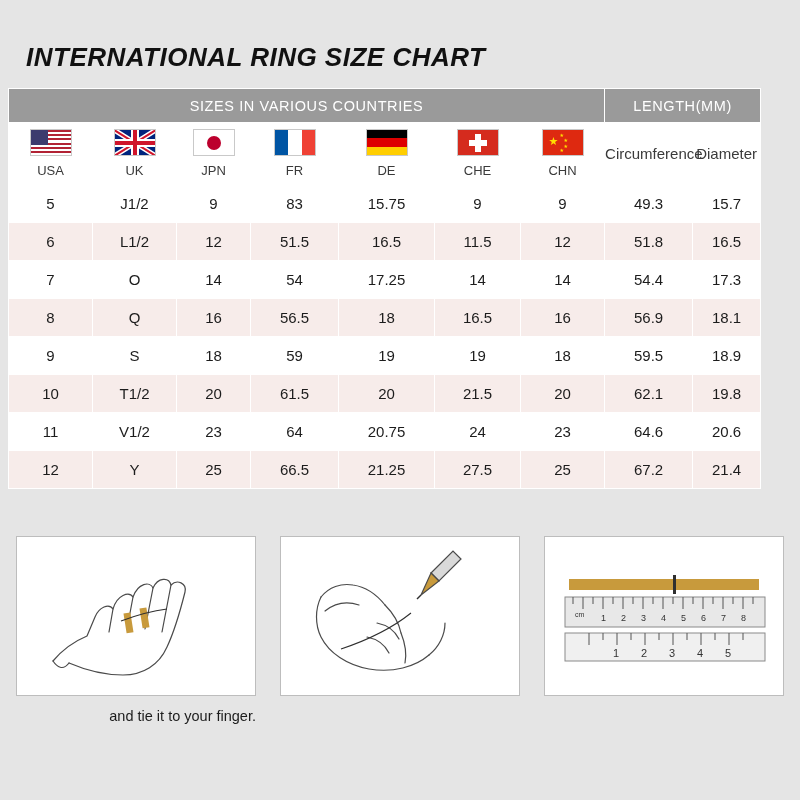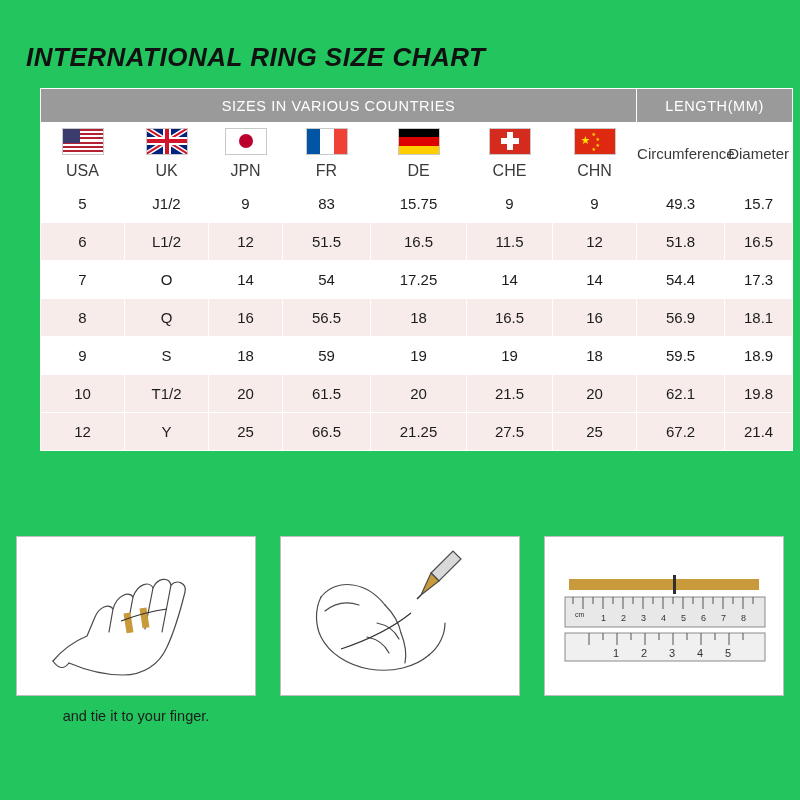--- a/index.html
+++ b/index.html
@@ -5,40 +5,40 @@
   * { box-sizing: border-box; }
   html, body {
     margin: 0; padding: 0;
     width: 800px; height: 800px;
     background: #ffffff;
     font-family: "Liberation Sans", sans-serif;
   }
   #page {
     position: relative;
     width: 800px; height: 800px;
-    background: #22c55e;
+    background: #e5e5e5;
     overflow: hidden;
   }
 
   
   .title {
     position: absolute;
     left: 26px; top: 42px;
     font-size: 26px;
     font-weight: bold;
     font-style: italic;
     letter-spacing: 0.5px;
     color: #111111;
     white-space: nowrap;
   }
 
   
   .table-wrap {
     position: absolute;
-    left: 40px; top: 88px;
+    left: 8px; top: 88px;
     width: 752px;
   }
   table.size-table {
     border-collapse: collapse;
     width: 752px;
     table-layout: fixed;
   }
   table.size-table td, table.size-table th {
     border: 1px solid #ffffff;
     padding: 0;
@@ -68,21 +68,21 @@
     gap: 7px;
   }
   .flag {
     width: 42px; height: 27px;
     border: 1px solid #c9c9c9;
     position: relative;
     overflow: hidden;
     background: #fff;
   }
   .country-code {
-    font-size: 16px;
+    font-size: 13px;
     color: #3a3a3a;
   }
   .len-sub {
     background: #ffffff;
     height: 62px;
     vertical-align: bottom;
     padding-bottom: 8px;
     font-size: 15px;
     color: #3a3a3a;
   }
@@ -194,21 +194,21 @@
     position: relative;
     overflow: hidden;
   }
   .step-cap {
     margin-top: 10px;
     text-align: center;
     font-size: 14.5px;
     color: #1c1c1c;
     line-height: 21px;
   }
-  .step-cap .l2 { display: block; }
+  .step-cap .l2 { display: block; text-align: right; }
 </style>
 </head>
 <body>
 
 <div id="page">
 
   <div class="title">INTERNATIONAL RING SIZE CHART</div>
 
   <div class="table-wrap">
     <table class="size-table">
@@ -357,20 +357,31 @@
           <tr class="row-b">
             <td class="data-cell">10</td>
             <td class="data-cell">T1/2</td>
             <td class="data-cell">20</td>
             <td class="data-cell">61.5</td>
             <td class="data-cell">20</td>
             <td class="data-cell">21.5</td>
             <td class="data-cell">20</td>
             <td class="data-cell">62.1</td>
             <td class="data-cell">19.8</td>
+          </tr>
+          <tr class="row-a">
+            <td class="data-cell">11</td>
+            <td class="data-cell">V1/2</td>
+            <td class="data-cell">23</td>
+            <td class="data-cell">64</td>
+            <td class="data-cell">20.75</td>
+            <td class="data-cell">24</td>
+            <td class="data-cell">23</td>
+            <td class="data-cell">64.6</td>
+            <td class="data-cell">20.6</td>
           </tr>
           <tr class="row-b">
             <td class="data-cell">12</td>
             <td class="data-cell">Y</td>
             <td class="data-cell">25</td>
             <td class="data-cell">66.5</td>
             <td class="data-cell">21.25</td>
             <td class="data-cell">27.5</td>
             <td class="data-cell">25</td>
             <td class="data-cell">67.2</td>

